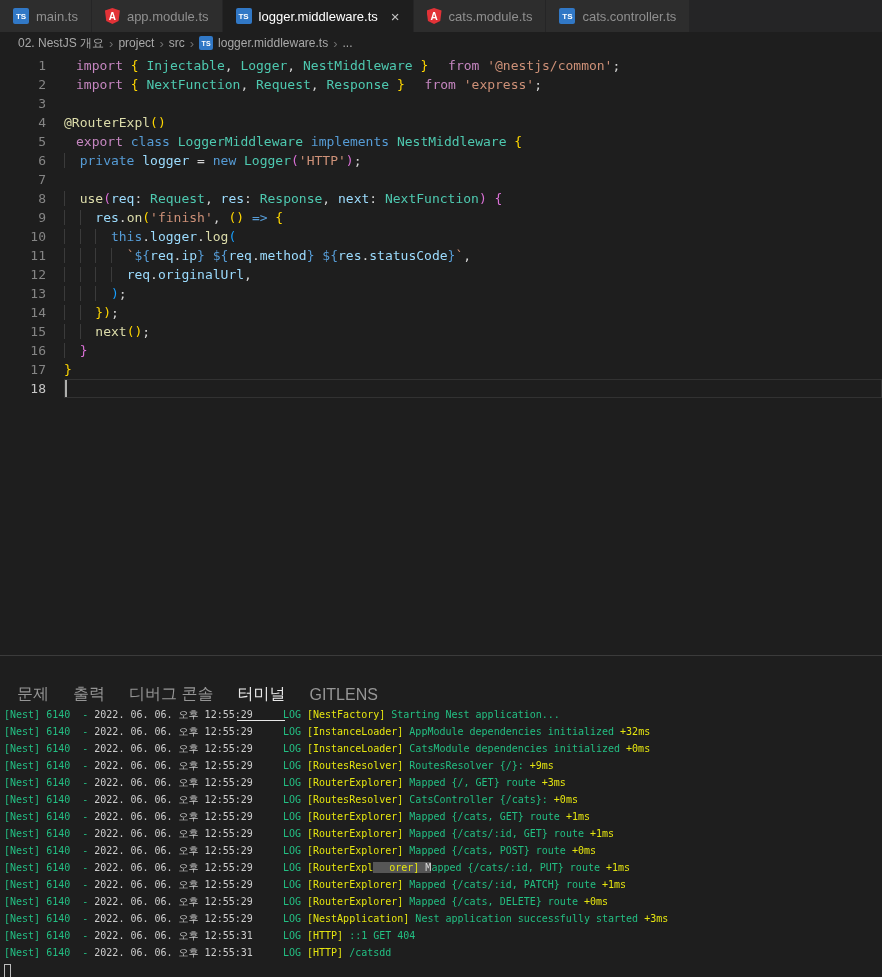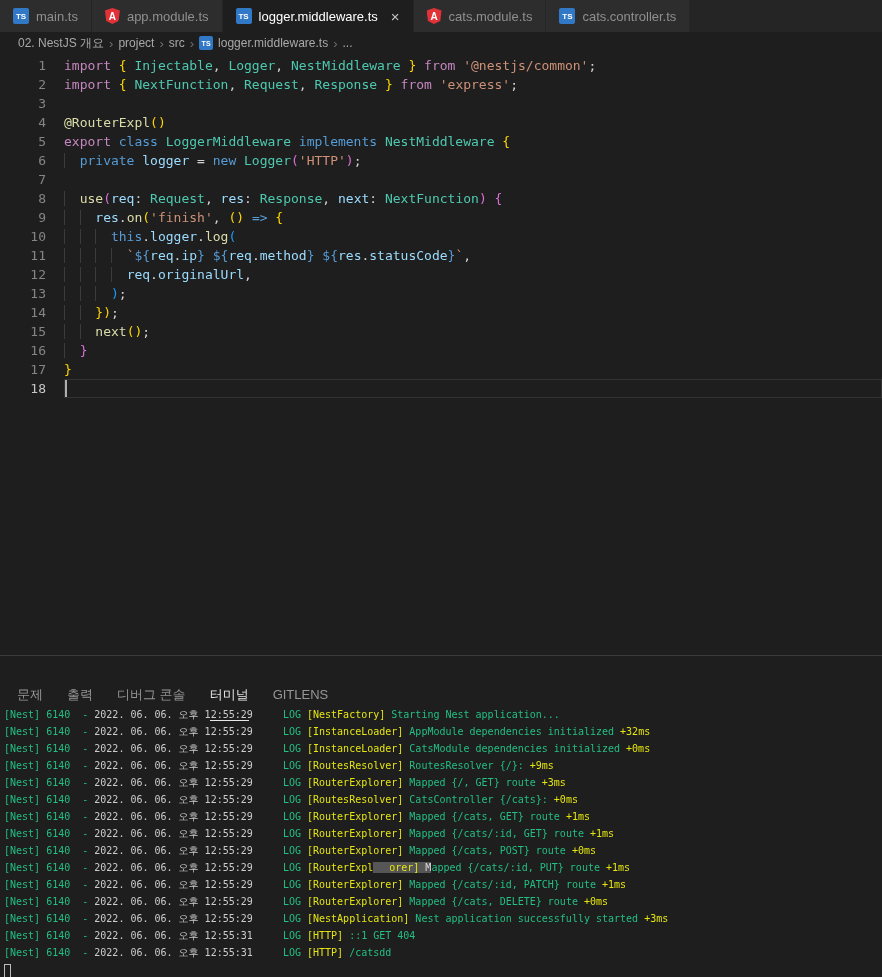--- a/index.html
+++ b/index.html
@@ -43,37 +43,37 @@
     font-family:"DejaVu Sans Mono","Liberation Mono",monospace; font-size:13px;
   }
   .gutter { width:46px; flex:none; text-align:right; color:#858585; user-select:none; }
   .lc { flex:1; padding-left:18px; white-space:pre; }
   .code-line.current .gutter { color:#c6c6c6; }
   .code-line.current::after {
     content:""; position:absolute; left:64px; right:0; top:0; bottom:0;
     border:1px solid #323232; pointer-events:none;
   }
   .caret { position:absolute; left:65px; top:1px; width:2px; height:17px; background:#aeafad; }
-  .c-kw { color:var(--syntax-keyword,#c586c0); }
+  .c-kw { color:var(--syntax-keyword,#c586c0);margin-left:12px; }
   .c-kb { color:var(--syntax-control,#569cd6); }
   .c-ty { color:var(--syntax-type,#4ec9b0); }
   .c-vr { color:var(--syntax-variable,#9cdcfe); }
   .c-fn { color:var(--syntax-function,#dcdcaa); }
   .c-st { color:var(--syntax-string,#ce9178); }
   .c-pl { color:var(--syntax-plain,#d4d4d4); }
   .c-b1 { color:var(--bracket-1,#ffd700); }
   .c-b2 { color:var(--bracket-2,#da70d6); }
   .c-b3 { color:var(--bracket-3,#179fff); }
   .c-td { color:var(--template-delim,#569cd6); }
   .c-ind { background-image:repeating-linear-gradient(to right,#3b3b3b 0,#3b3b3b 1px,transparent 1px,transparent 2ch); }
   
   .panel { border-top:1px solid rgba(128,128,128,0.3); }
   .panel-tabs { height:37px; display:flex; align-items:center; padding-left:17px; }
   .panel-tab {
-    margin-right:24px; font-size:13px; color:#969696; cursor:pointer; white-space:nowrap;margin-top:40px;
+    margin-right:24px; font-size:16px; color:#969696; cursor:pointer; white-space:nowrap;margin-top:40px;
   }
   .panel-tab.active span { color:#e7e7e7; border-bottom:1px solid #e7e7e7; padding-bottom:18px; }
   
   .terminal { padding:13px 0 0 4px; cursor:text; }
   .term-line {
     height:17px; line-height:17px; white-space:pre;
     font-family:"DejaVu Sans Mono","Liberation Mono",monospace; font-size:10px;
   }
   .t-g  { color:var(--term-green,#23bf83); }
   .t-w  { color:var(--term-white,#cccccc); }

